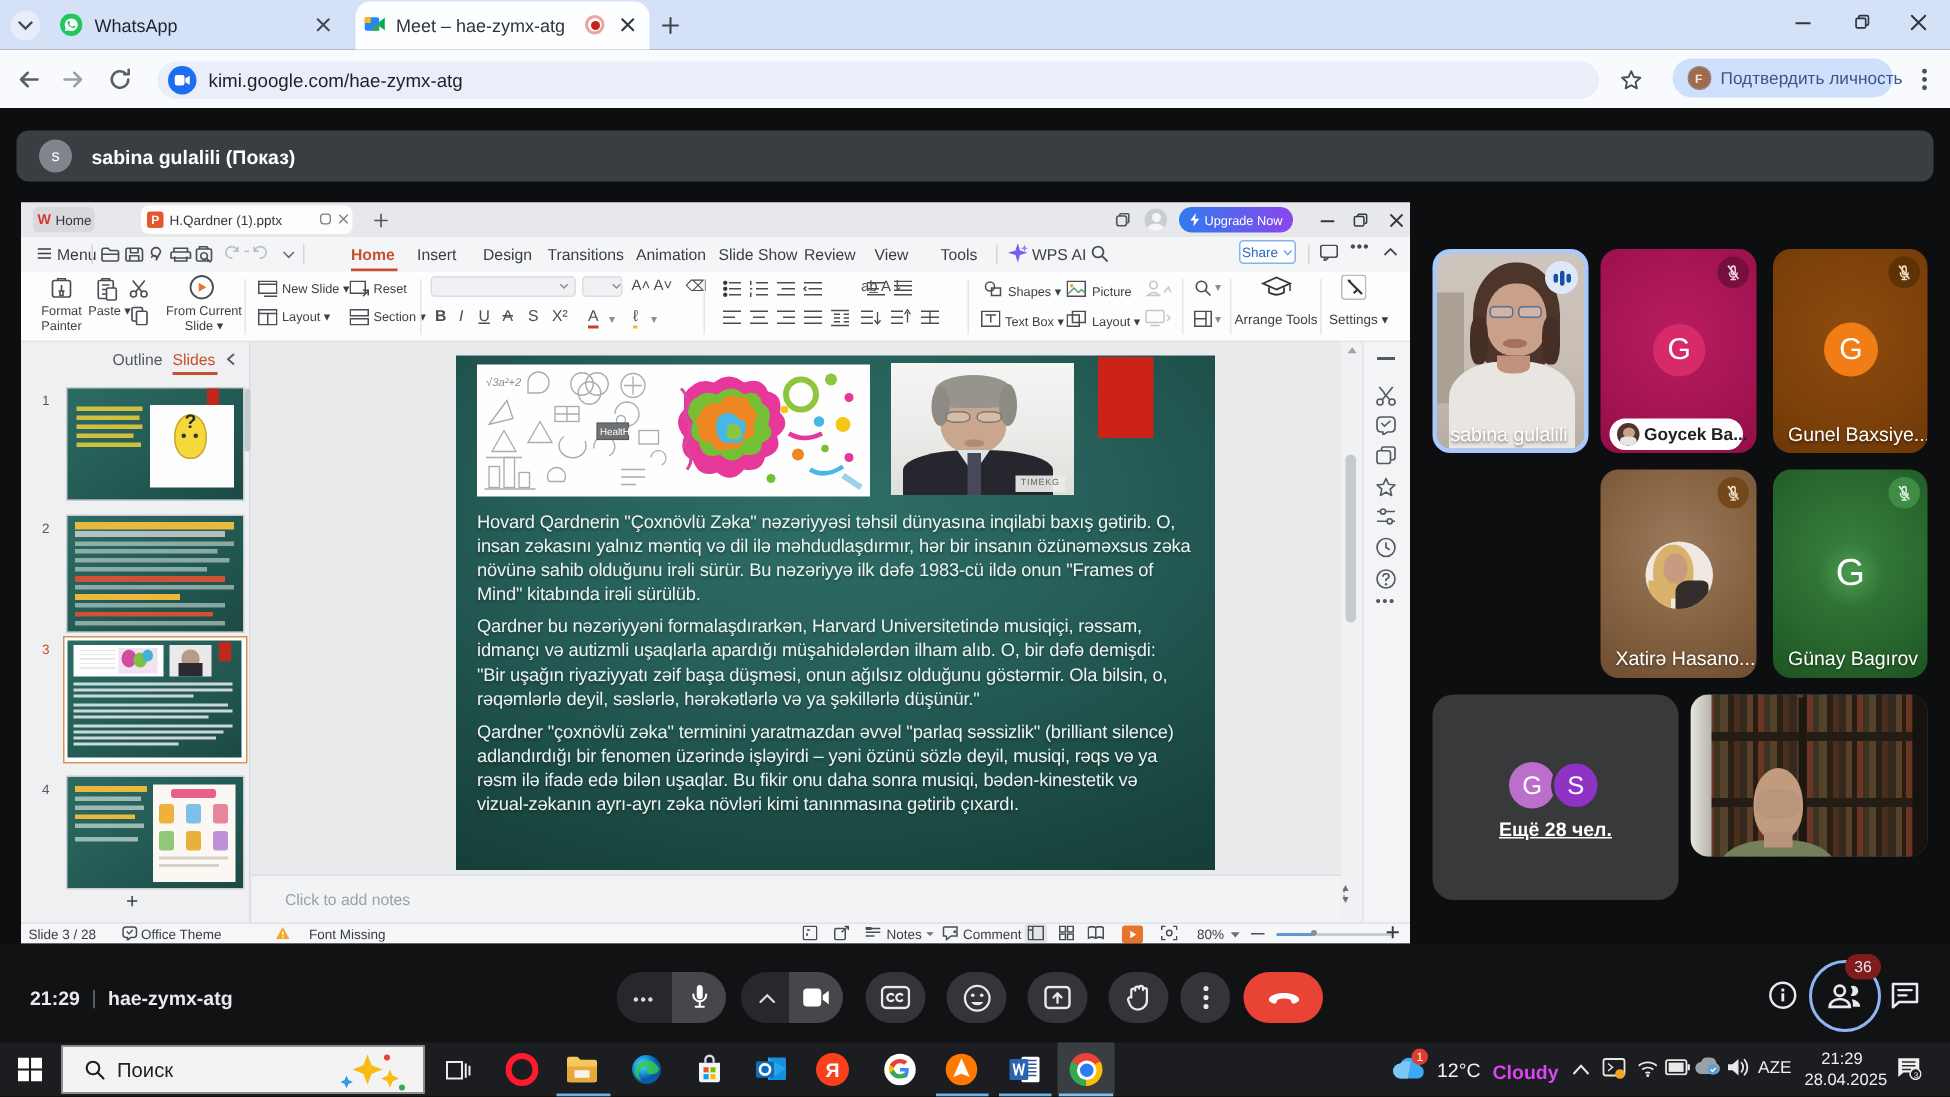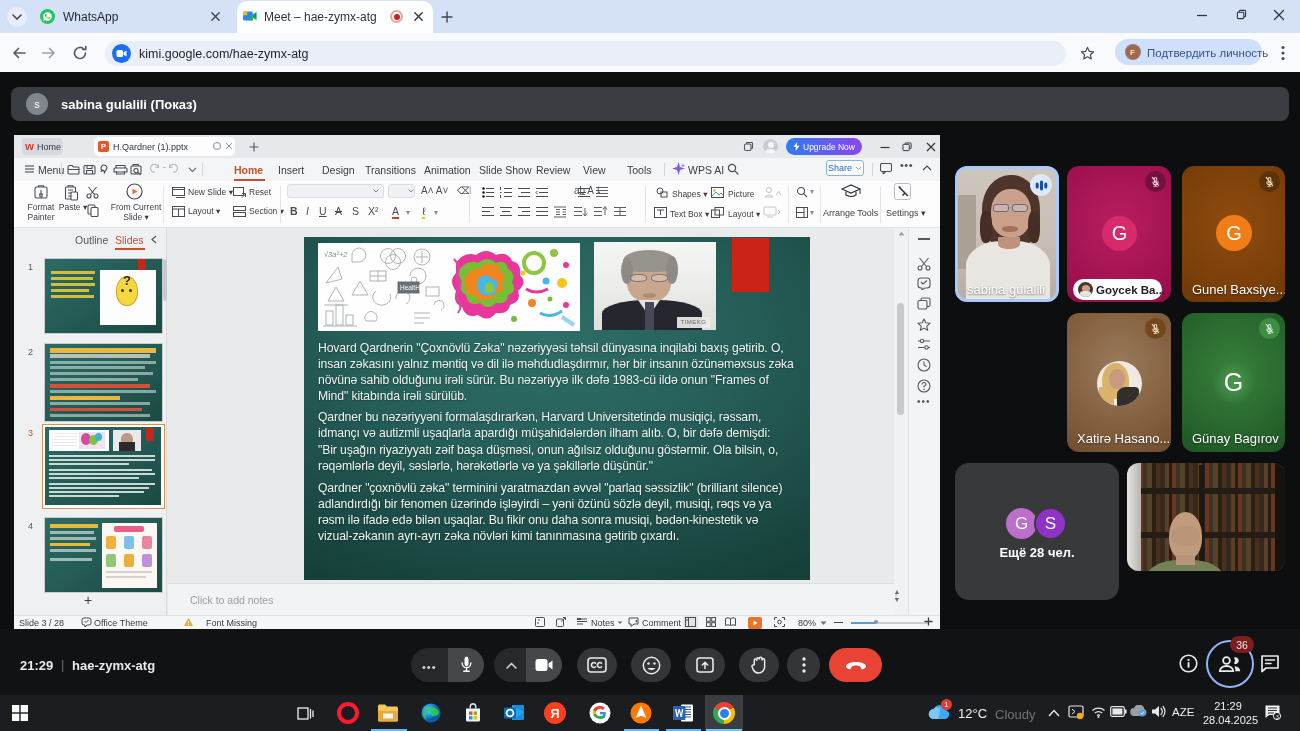--- a/index.html
+++ b/index.html
@@ -765,21 +765,21 @@
           <path d="M4.6 3.2 a1.4 1.7 0 0 1 2.8 0 v2.8 a1.4 1.7 0 0 1 -0.3 1 M4.6 5 v1 a1.4 1.7 0 0 0 1.7 1.6 M3.2 6.5 a2.8 3 0 0 0 5.6 0 M6 9.7 V11 M4.4 11.2 H7.6" fill="none" stroke="#d8f0da" stroke-width="1.1" stroke-linecap="round"></path>
           <path d="M2.5 1.5 L9.5 10.5" stroke="#d8f0da" stroke-width="1.2" stroke-linecap="round"></path>
         </svg>
     </div>
     <div class="name" style="left:10px;top:118px;">Günay Bagırov</div>
   </div>
 
   <div class="abs" style="left:955px;top:463px;width:164px;height:137px;border-radius:14px;background:#38393b;">
     <div class="abs flex" style="left:51px;top:45px;width:31px;height:31px;border-radius:50%;background:#bc6ecb;justify-content:center;font-size:17px;color:#fff;">G</div>
     <div class="abs flex" style="left:79px;top:44px;width:33px;height:33px;border-radius:50%;background:#8f33c6;border:2.5px solid #38393b;justify-content:center;font-size:17px;color:#fff;">S</div>
-    <div class="abs" style="left:0;top:82px;width:164px;text-align:center;font-size:13px;color:#fff;font-weight:bold;">Ещё 28 чел.</div>
+    <div class="abs" style="left:0;top:82px;width:164px;text-align:center;font-size:13px;color:#fff;font-weight:bold;text-decoration:underline;">Ещё 28 чел.</div>
   </div>
 
   <div class="abs" style="left:1127px;top:463px;width:158px;height:108px;border-radius:12px;background:#0369a1;overflow:hidden;">
     <div class="abs" style="left:0;top:0;width:158px;height:137px;background:
       linear-gradient(90deg, rgba(26,22,18,.9) 0 7px, rgba(0,0,0,0) 7px 100%),
       repeating-linear-gradient(90deg, #35291d 0 5px, #5a4029 5px 9px, #271d12 9px 12px, #6b3524 12px 16px, #3d3322 16px 20px, #54422a 20px 25px, #2a2014 25px 29px, #4a2e1e 29px 33px),
       #352a1e;"></div>
     <div class="abs" style="left:0;top:25px;width:158px;height:6px;background:#241d15;"></div>
     <div class="abs" style="left:0;top:69px;width:158px;height:6px;background:#241d15;"></div>
     <div class="abs" style="left:0;top:113px;width:158px;height:6px;background:#241d15;"></div>
@@ -890,20 +890,35 @@
     </svg>
 </div>
 
 <div class="abs" id="taskbar" style="left:0;top:695px;width:1300px;height:36px;background:#1c1d20;">
   <svg class="abs" style="left:12px;top:10px;" width="16" height="16" viewBox="0 0 16 16">
       <rect x="0" y="0" width="7.3" height="7.3" fill="#fff"></rect>
       <rect x="8.7" y="0" width="7.3" height="7.3" fill="#fff"></rect>
       <rect x="0" y="8.7" width="7.3" height="7.3" fill="#fff"></rect>
       <rect x="8.7" y="8.7" width="7.3" height="7.3" fill="#fff"></rect>
     </svg>
+  <div class="abs" style="left:41px;top:2px;width:242px;height:32px;background:#f3f3f3;border:1px solid #8e8e8e;">
+    <svg class="abs" style="left:14px;top:8px;" width="15" height="15" viewBox="0 0 15 15">
+        <circle cx="6" cy="6" r="4.2" fill="none" stroke="#1f1f1f" stroke-width="1.4"></circle>
+        <path d="M9.2 9.2 L13 13" stroke="#1f1f1f" stroke-width="1.4" stroke-linecap="round"></path>
+      </svg>
+    <div class="abs" style="left:36px;top:8px;font-size:13.5px;color:#1f1f1f;">Поиск</div>
+
+    <svg class="abs" style="left:185px;top:3px;" width="55" height="27" viewBox="0 0 55 27">
+      <path d="M18 2 L20.8 9.2 L28 12 L20.8 14.8 L18 22 L15.2 14.8 L8 12 L15.2 9.2 Z" fill="#f9bc15"></path>
+      <path d="M33 12 L34.8 16.2 L39 18 L34.8 19.8 L33 24 L31.2 19.8 L27 18 L31.2 16.2 Z" fill="#f9bc15"></path>
+      <path d="M4 16 L5.3 19 L8.3 20.3 L5.3 21.6 L4 24.6 L2.7 21.6 L0 20.3 L2.7 19 Z" fill="#2d9bf0"></path>
+      <circle cx="31" cy="4" r="2" fill="#ea4335"></circle>
+      <circle cx="41" cy="24" r="2" fill="#34a853"></circle>
+    </svg>
+  </div>
 
   <svg class="abs" style="left:297px;top:10px;" width="17" height="17" viewBox="0 0 17 17">
       <g fill="none" stroke="#f0f0f0" stroke-width="1.3">
         <rect x="1" y="3" width="10" height="11"></rect>
         <path d="M13.5 4 V13.5 M16 5.5 V12"></path>
       </g>
     </svg>
 
   <svg class="abs" style="left:337px;top:7px;" width="22" height="22" viewBox="0 0 22 22">
       <circle cx="11" cy="11" r="9" fill="none" stroke="#ff1b2d" stroke-width="4"></circle>
@@ -966,21 +981,21 @@
   <div class="abs" style="left:624px;top:33.5px;width:35px;height:2.5px;background:#6cb3e8;"></div>
   <div class="abs" style="left:666px;top:33.5px;width:35px;height:2.5px;background:#6cb3e8;"></div>
   <div class="abs" style="left:706px;top:33.5px;width:36px;height:2.5px;background:#7ec0f0;"></div>
 
   <svg class="abs" style="left:928px;top:8px;" width="24" height="18" viewBox="0 0 24 18">
       <path d="M6 16 a5 5 0 0 1 -0.5 -10 a7 7 0 0 1 13 1.5 a4.5 4.5 0 0 1 -1 8.5 Z" fill="#3da8f5"></path>
       <path d="M6 16 a5 5 0 0 1 -0.5 -10 a7 7 0 0 1 7 -1 l-2 11 Z" fill="#7cc7f8"></path>
     </svg>
   <div class="abs flex" style="left:941px;top:4px;width:11px;height:11px;border-radius:50%;background:#e23c30;justify-content:center;font-size:8px;color:#fff;">1</div>
   <div class="abs" style="left:958px;top:11px;font-size:13px;color:#f0f0f0;">12°C</div>
-  <div class="abs" style="left:995px;top:12px;font-size:13px;color:#737373;">Cloudy</div>
+  <div class="abs" style="left:995px;top:12px;font-size:13px;color:#d946ef;font-weight:bold;">Cloudy</div>
   <svg class="abs" style="left:1048px;top:14px;" width="12" height="8" viewBox="0 0 12 8">
       <path d="M1 7 L6 1.5 L11 7" fill="none" stroke="#e8e8e8" stroke-width="1.4"></path>
     </svg>
   <svg class="abs" style="left:1068px;top:10px;" width="16" height="15" viewBox="0 0 16 15">
       <rect x="1" y="1" width="14" height="11" rx="1.5" fill="none" stroke="#e8e8e8" stroke-width="1.2"></rect>
       <path d="M4 4 l3 2.5 l-3 2.5" fill="none" stroke="#e8e8e8" stroke-width="1"></path>
       <circle cx="12" cy="11" r="3.2" fill="#f5a623"></circle>
     </svg>
   <svg class="abs" style="left:1091px;top:11px;" width="15" height="12" viewBox="0 0 15 12">
       <g fill="none" stroke="#e8e8e8" stroke-width="1.2">

